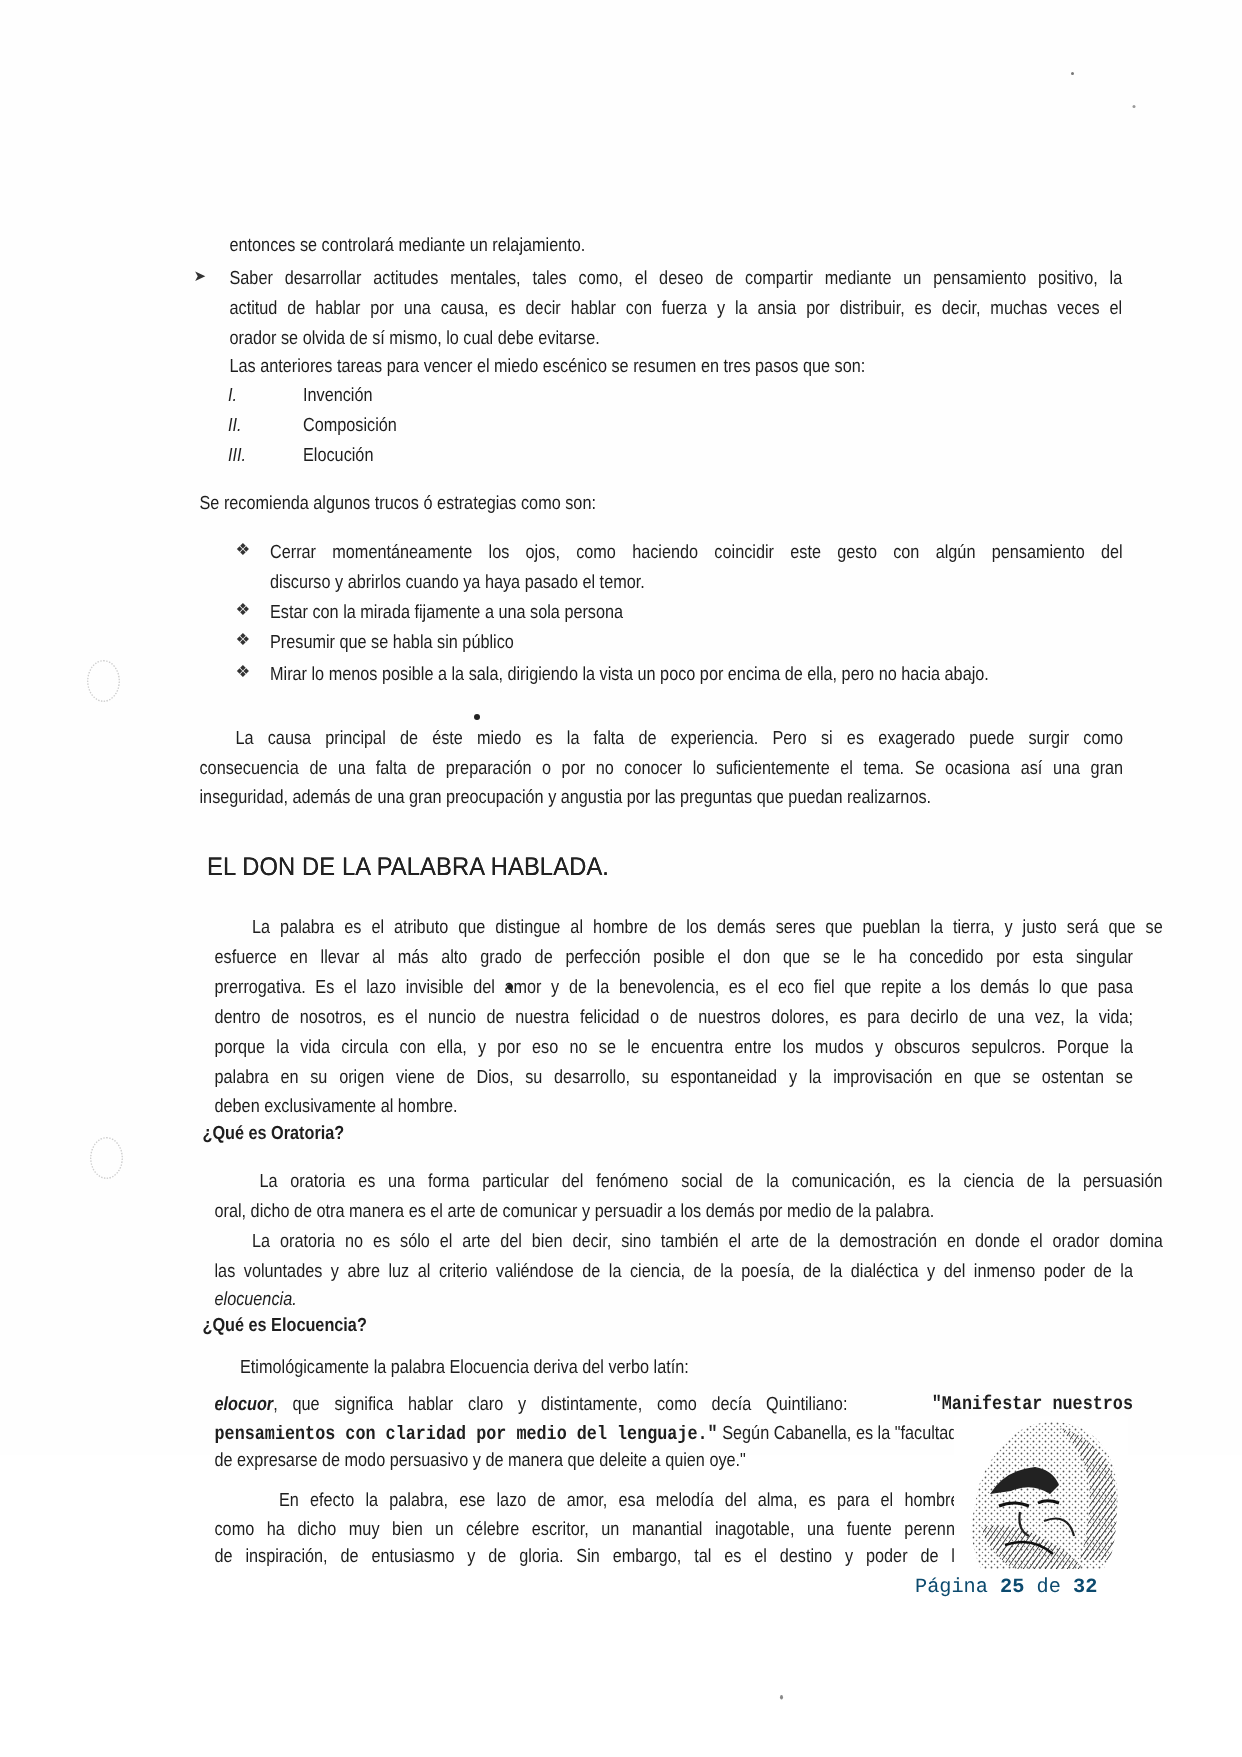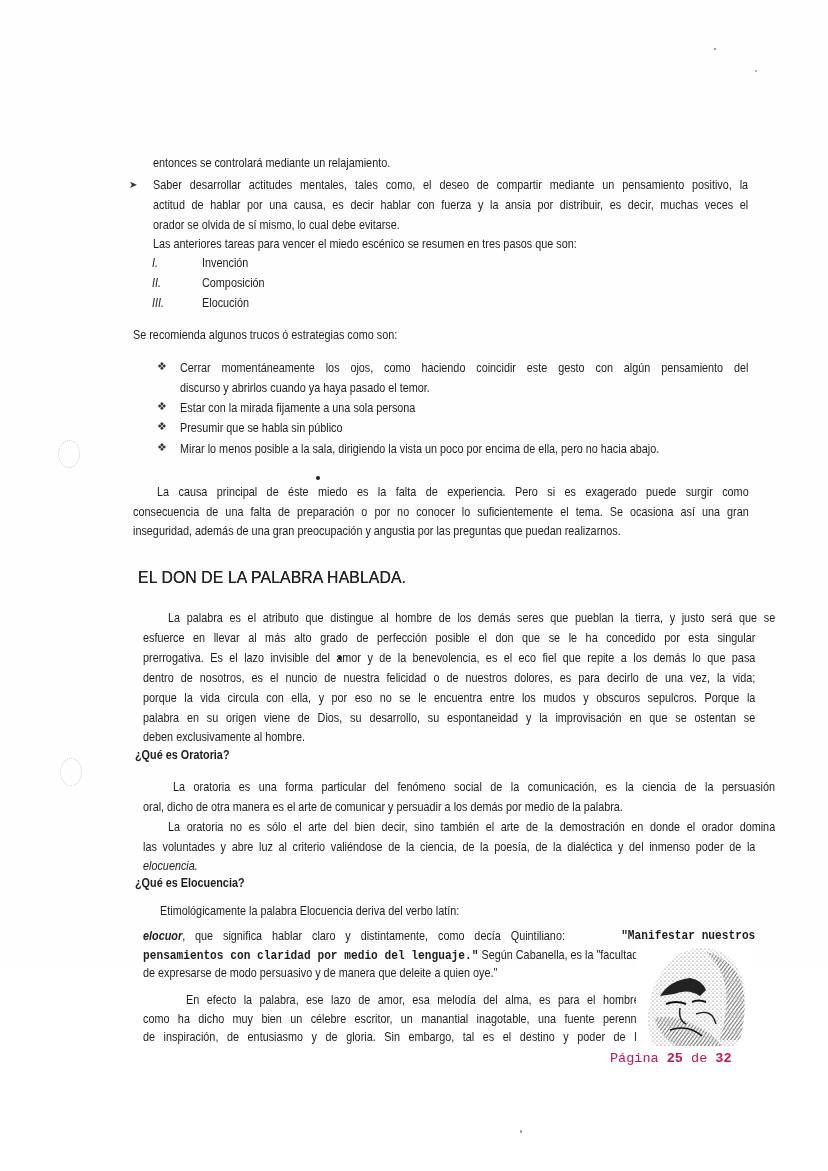--- a/index.html
+++ b/index.html
@@ -17,21 +17,21 @@
   }
   .j { display: block; text-align: justify; text-align-last: justify; white-space: normal; }
   .b { font-weight: bold; }
   .i { font-style: italic; }
   .h1 {
     position: absolute; left: 138px; top: 568px;
     font-family: "Liberation Sans", sans-serif; font-size: 17px; font-weight: normal;
     color: #222; letter-spacing: 0.1px; transform-origin: 0 0; transform: scaleX(0.93);
     white-space: nowrap; text-shadow: 0 0 0.4px #222;
   }
-  .mono { position: absolute; font-family: "Liberation Mono", monospace; font-size: 13.5px; color: #be185d; white-space: nowrap; }
+  .mono { position: absolute; font-family: "Liberation Mono", monospace; font-size: 13.5px; color: #0c4a6e; white-space: nowrap; }
   .mono .b { font-weight: bold; }
   .bullet { position: absolute; font-family: "DejaVu Sans", sans-serif; font-size: 11px; color: #333; }
   .arrow { position: absolute; font-family: "DejaVu Sans", sans-serif; font-size: 10px; color: #333; }
   .noise { position: absolute; background: #c8c8c8; border-radius: 50%; }
   .hole { position: absolute; width: 20px; height: 26px; border: 1px dotted #cfcfcf; border-radius: 50%; }
   .portrait { position: absolute; left: 636px; top: 944px; width: 116px; height: 102px; }
 </style>
 </head>
 <body>
 

